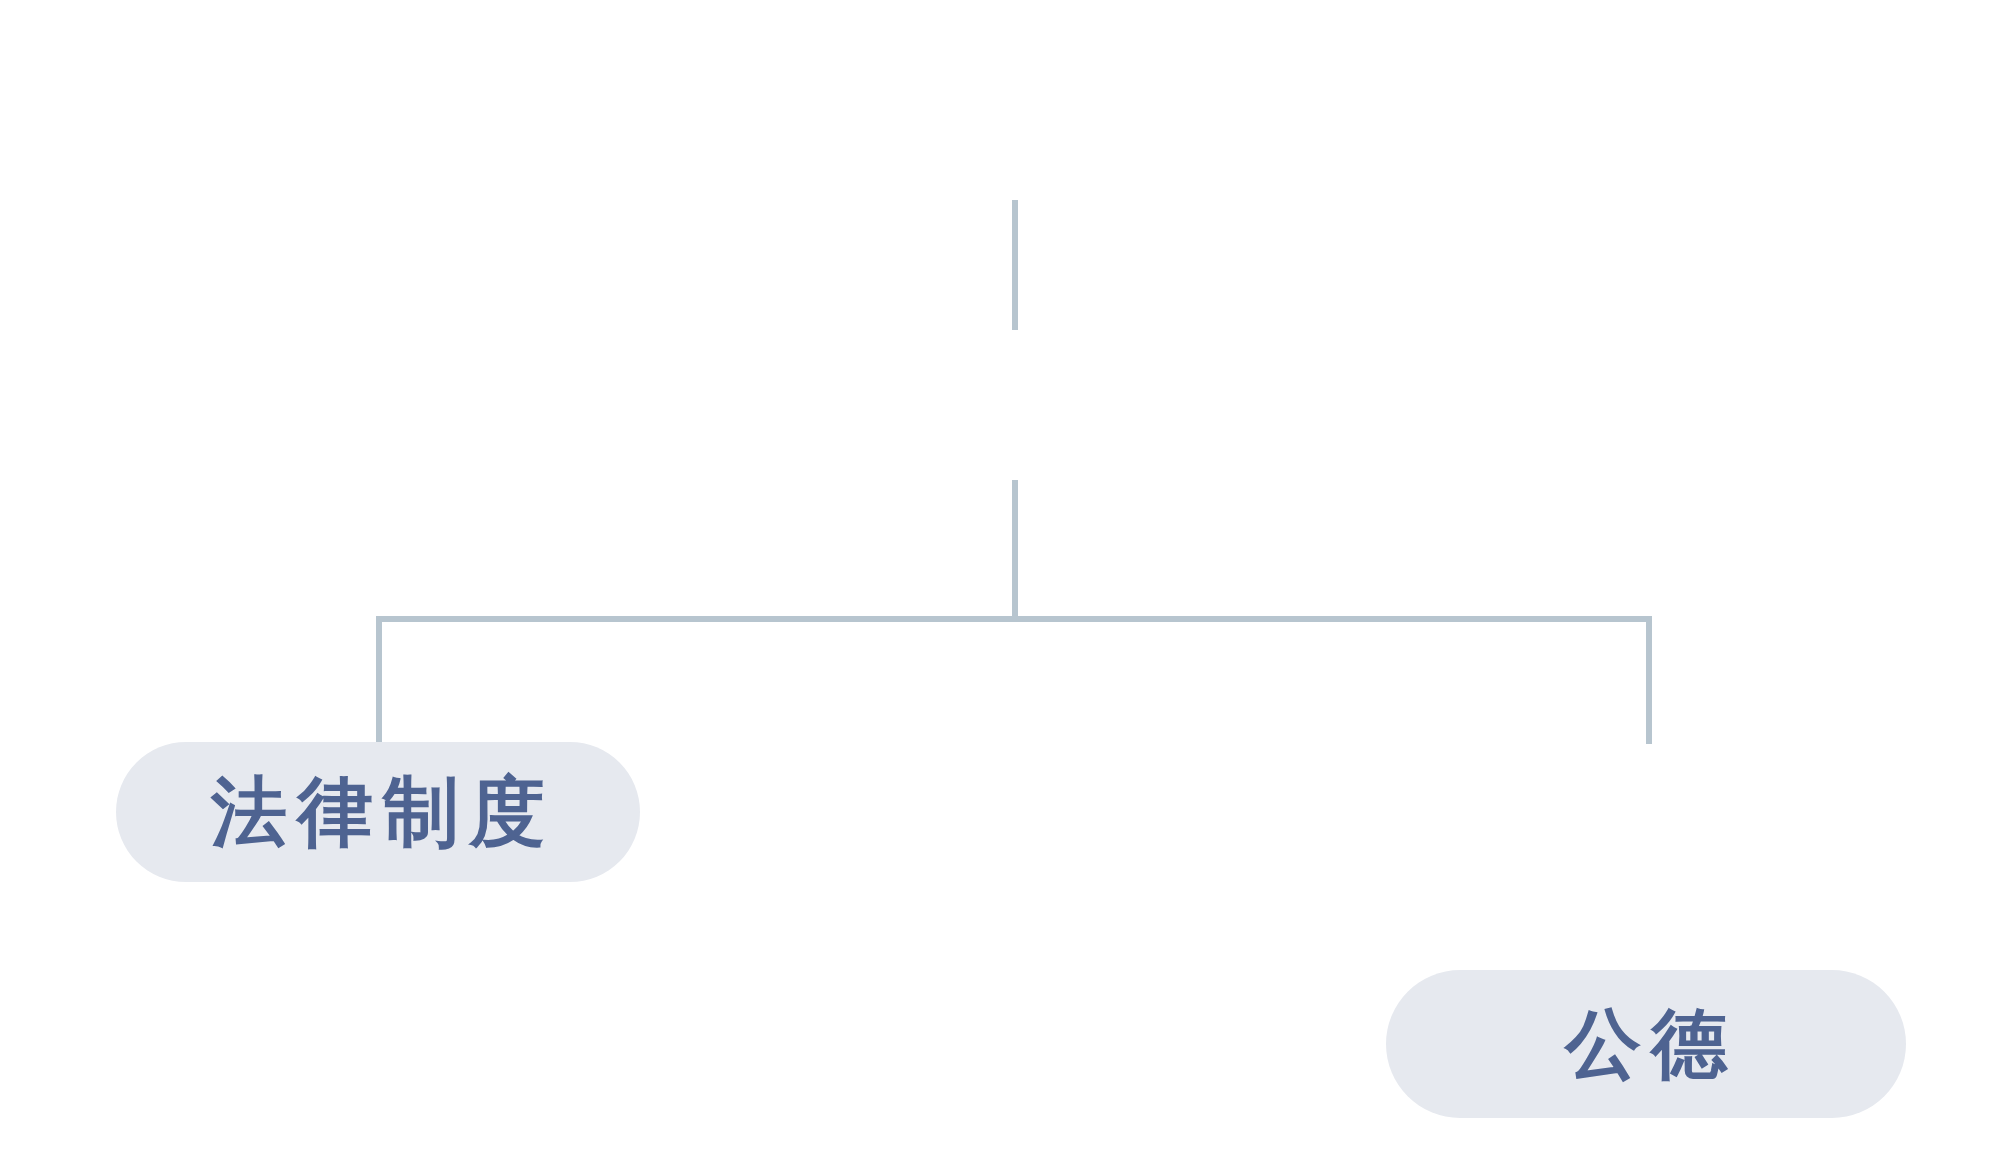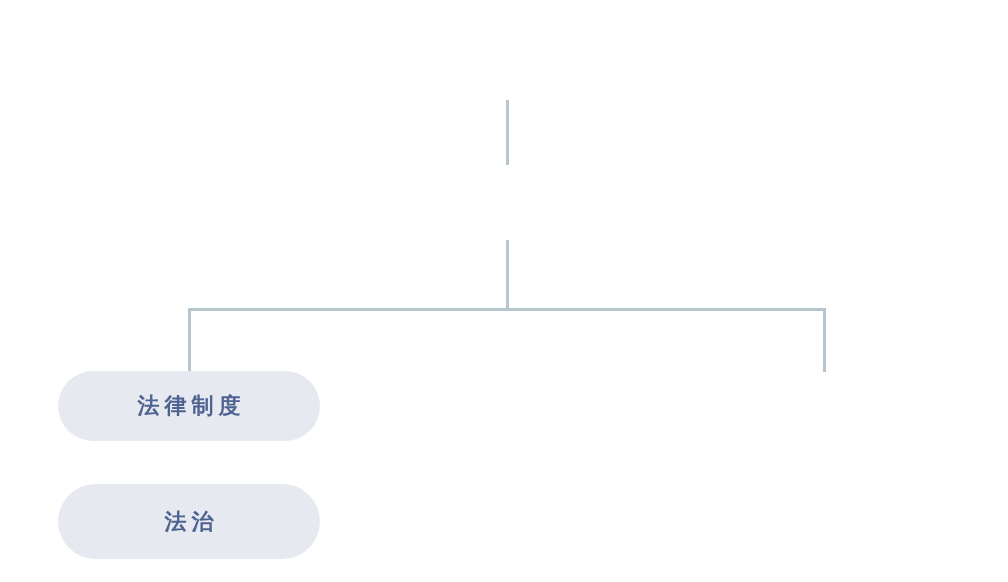--- a/index.html
+++ b/index.html
@@ -28,21 +28,21 @@
   }
   .node.primary {
     background: var(--primary-node-fill, #64789f);
     color: var(--primary-node-text, #ffffff);
     font-size: 37px;
     border-radius: 40px;
   }
   .node.secondary {
     background: var(--secondary-node-fill, #e6e9ef);
     color: var(--secondary-node-text, #4e6391);
-    font-size: 22px;
+    font-size: 38px;
     border-radius: 38px;
   }
   .connector {
     position: absolute;
     background: var(--connector, #b7c5cf);
     z-index: 1;
   }
 
   
   #node-market-economy   { left: 368px; top: 23px;  width: 279px; height: 79px; }
@@ -66,16 +66,16 @@
   <div class="connector" id="conn-society-stem"></div>
   <div class="connector" id="conn-rail"></div>
   <div class="connector" id="conn-drop-left"></div>
   <div class="connector" id="conn-drop-right"></div>
 
 
 
   <div class="node secondary" id="node-legal-system">法律制度</div>
 
 
-  <div class="node secondary" id="node-rule-of-law">法治</div>
 
+  <div class="node secondary" id="node-public-morality">公德</div>
 
 </div>
 
 </body></html>

